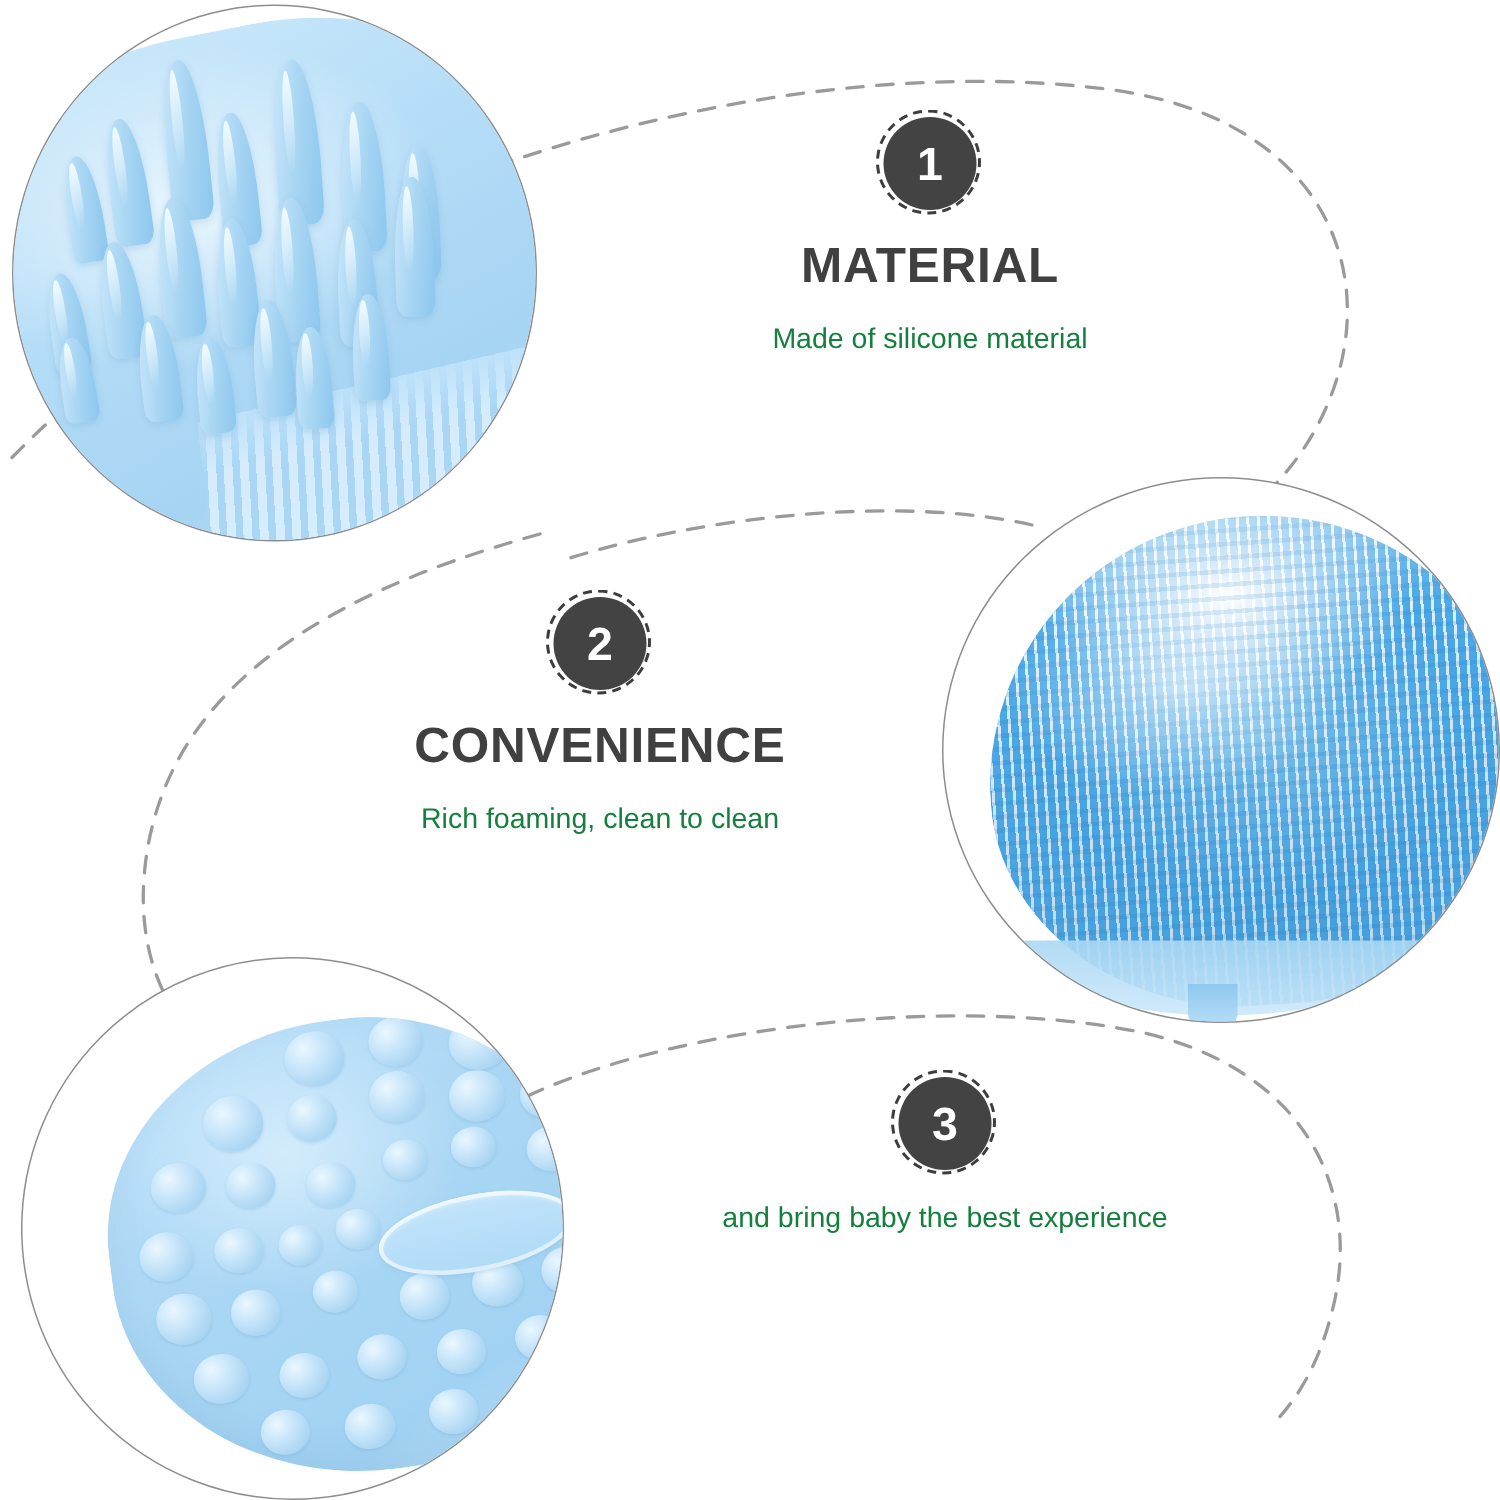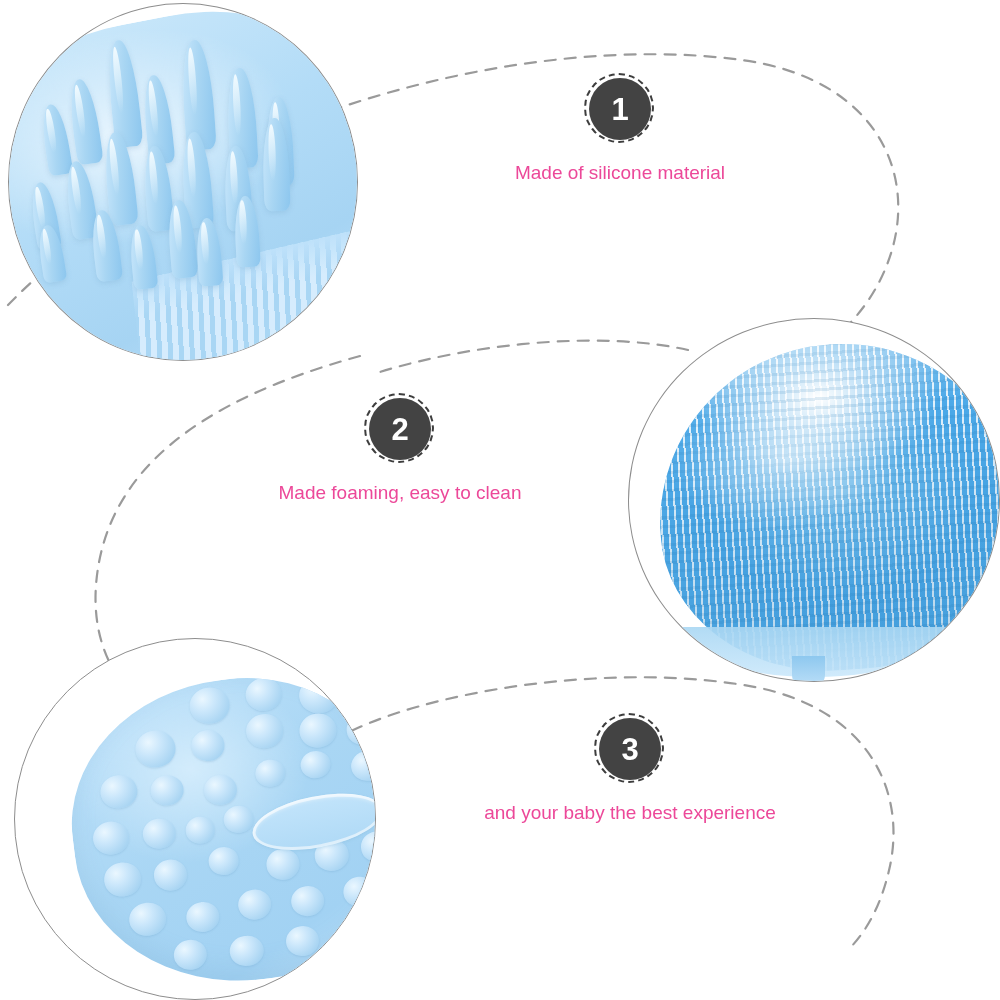--- a/index.html
+++ b/index.html
@@ -201,21 +201,21 @@
   .b-title {
     font-size: 33px;
     font-weight: bold;
     color: #404040;
     letter-spacing: .5px;
     margin-bottom: 16px;
     white-space: nowrap;
   }
   .b-sub {
     font-size: 19px;
-    color: #ec4899;
+    color: #15803d;
     line-height: 1.55;
     white-space: nowrap;
   }
 
   #block-1 { left: 400px; top: 78px; width: 440px; }
   #block-2 { left: 165px; top: 398px; width: 470px; }
   #block-3 { left: 405px; top: 718px; width: 450px; }
 </style>
 </head>
 <body>
@@ -315,30 +315,32 @@
 
         <div class="p3-oval"></div>
       </div>
     </div>
   </div>
 
   <div class="block" id="block-1">
     <div class="badge">
       <span>1</span>
     </div>
+    <div class="b-title">MATERIAL</div>
     <div class="b-sub">Made of silicone material</div>
   </div>
 
   <div class="block" id="block-2">
     <div class="badge">
       <span>2</span>
     </div>
-    <div class="b-sub">Made foaming, easy to clean</div>
+    <div class="b-title">CONVENIENCE</div>
+    <div class="b-sub">Rich foaming, clean to clean</div>
   </div>
 
   <div class="block" id="block-3">
     <div class="badge">
       <span>3</span>
     </div>
-    <div class="b-sub">and your baby the best experience</div>
+    <div class="b-sub">and bring baby the best experience</div>
   </div>
 
 </div>
 
 </body></html>

